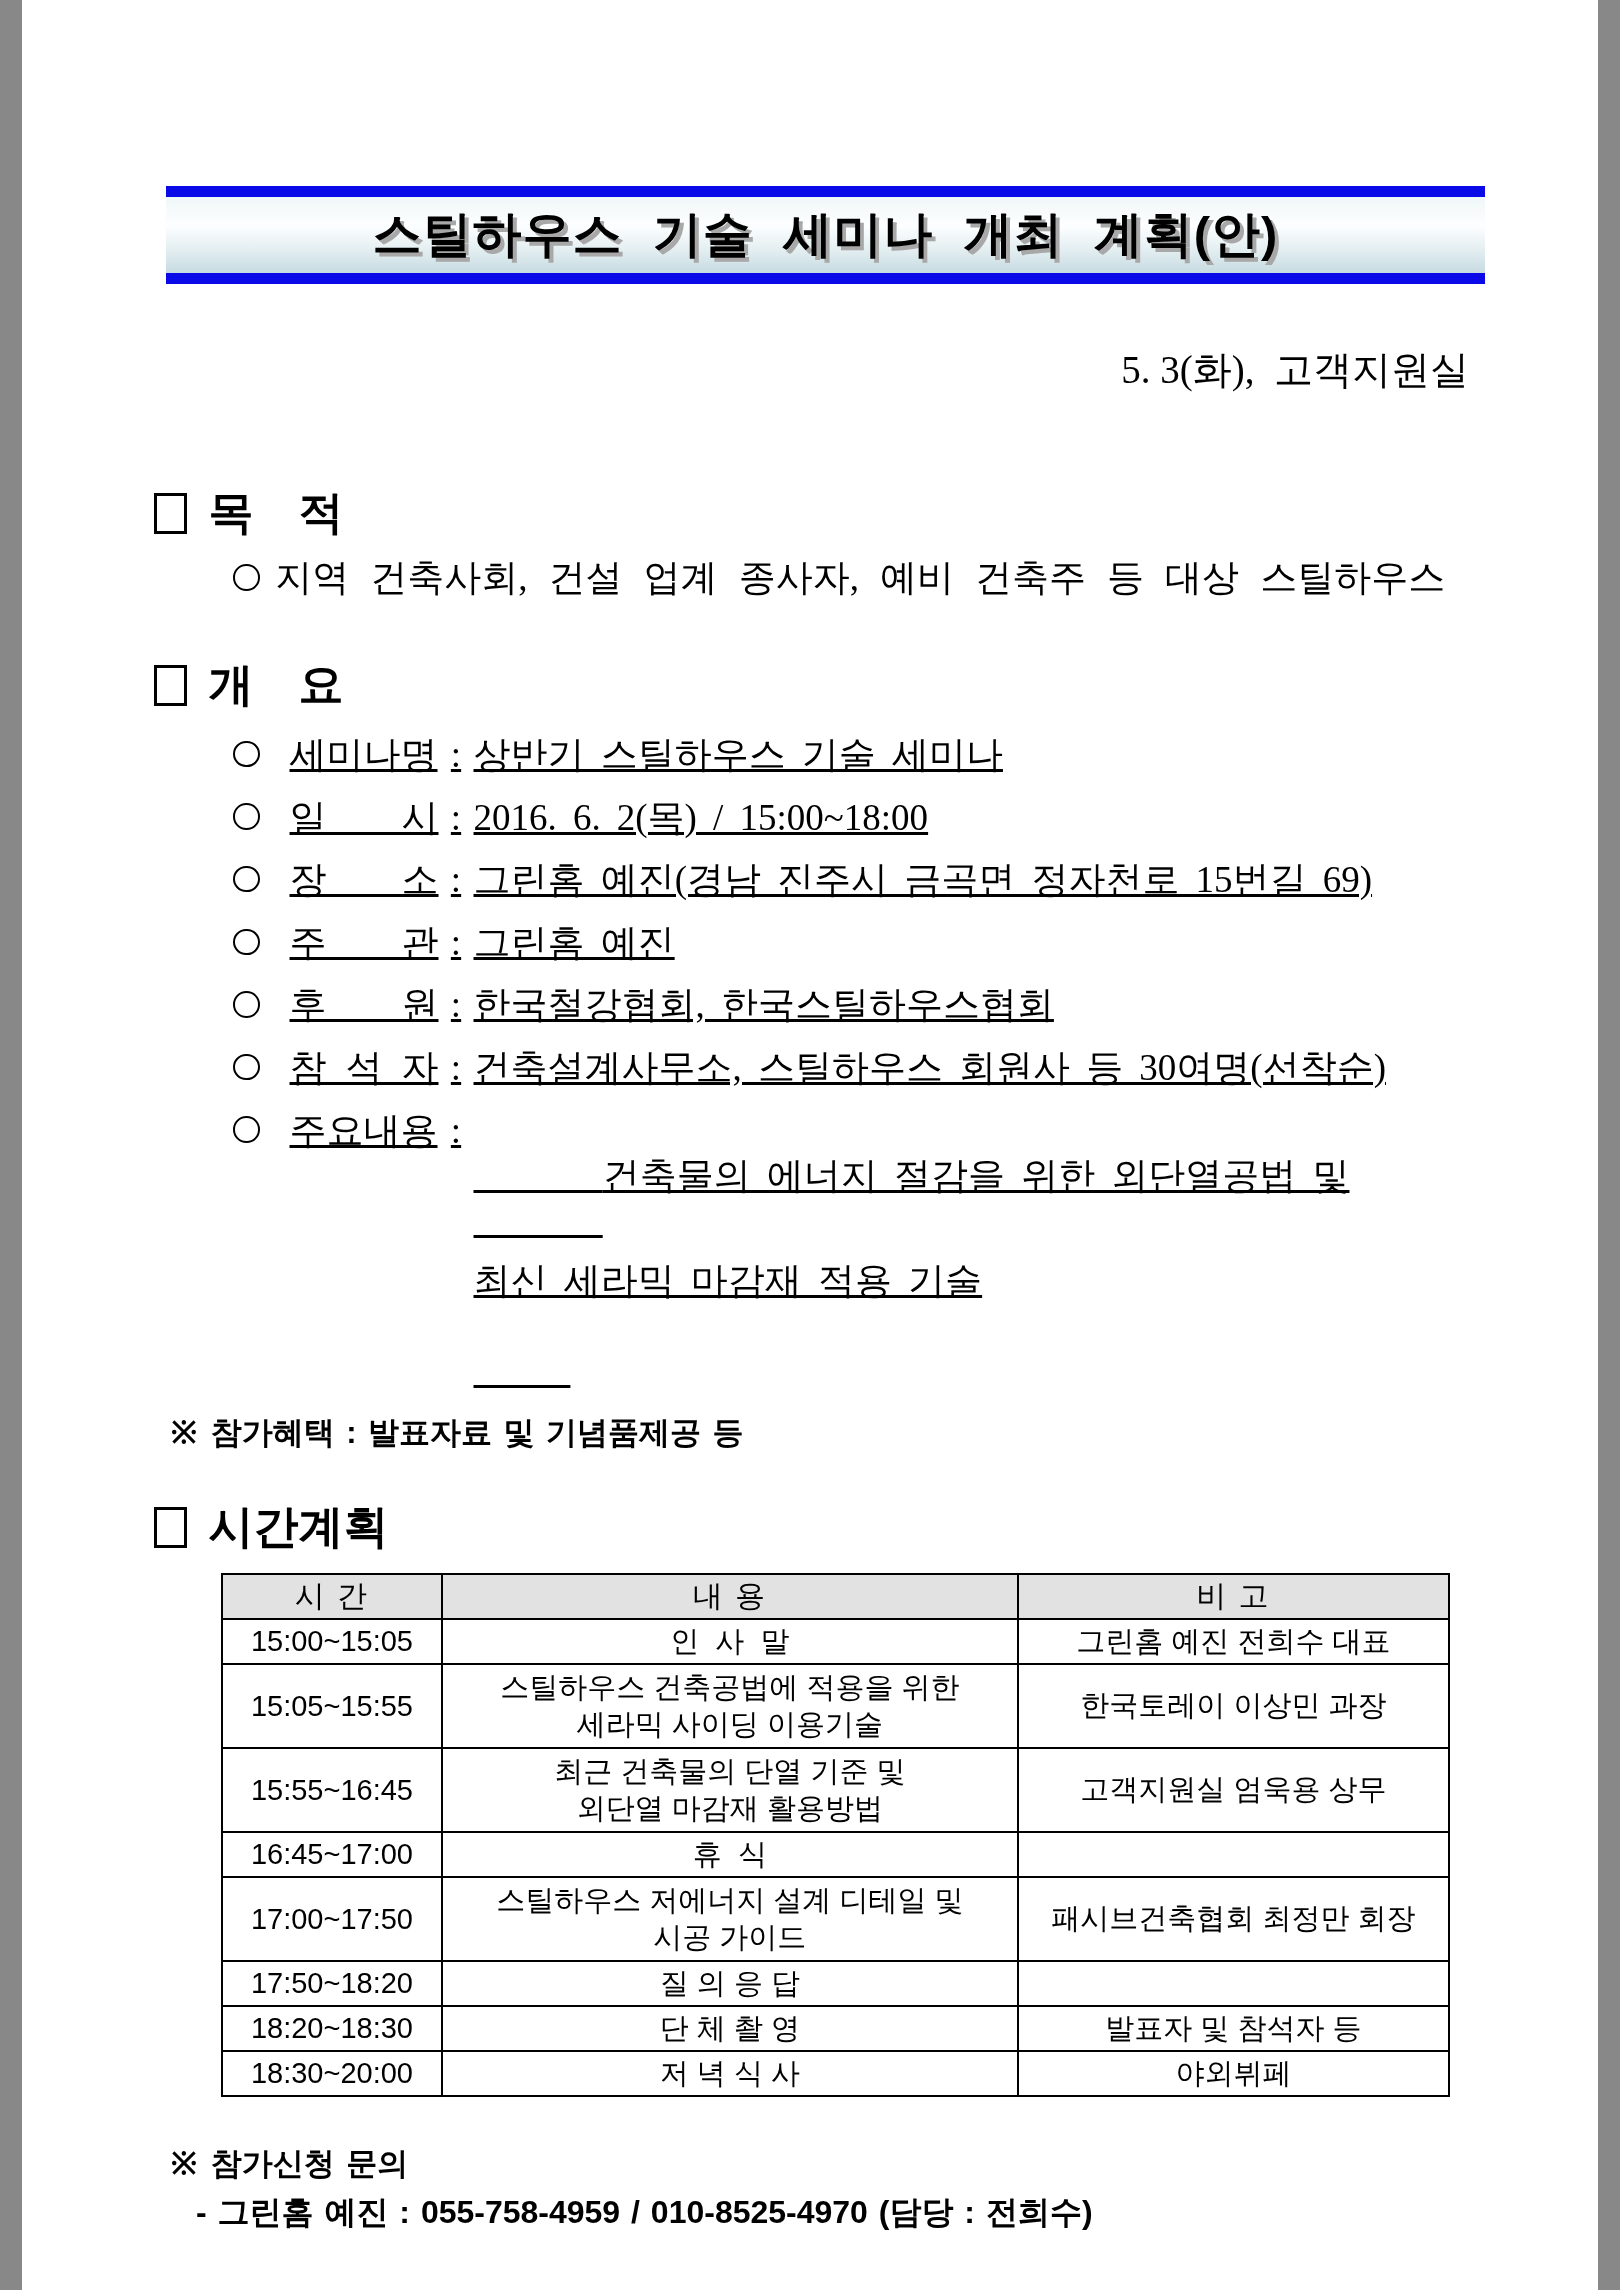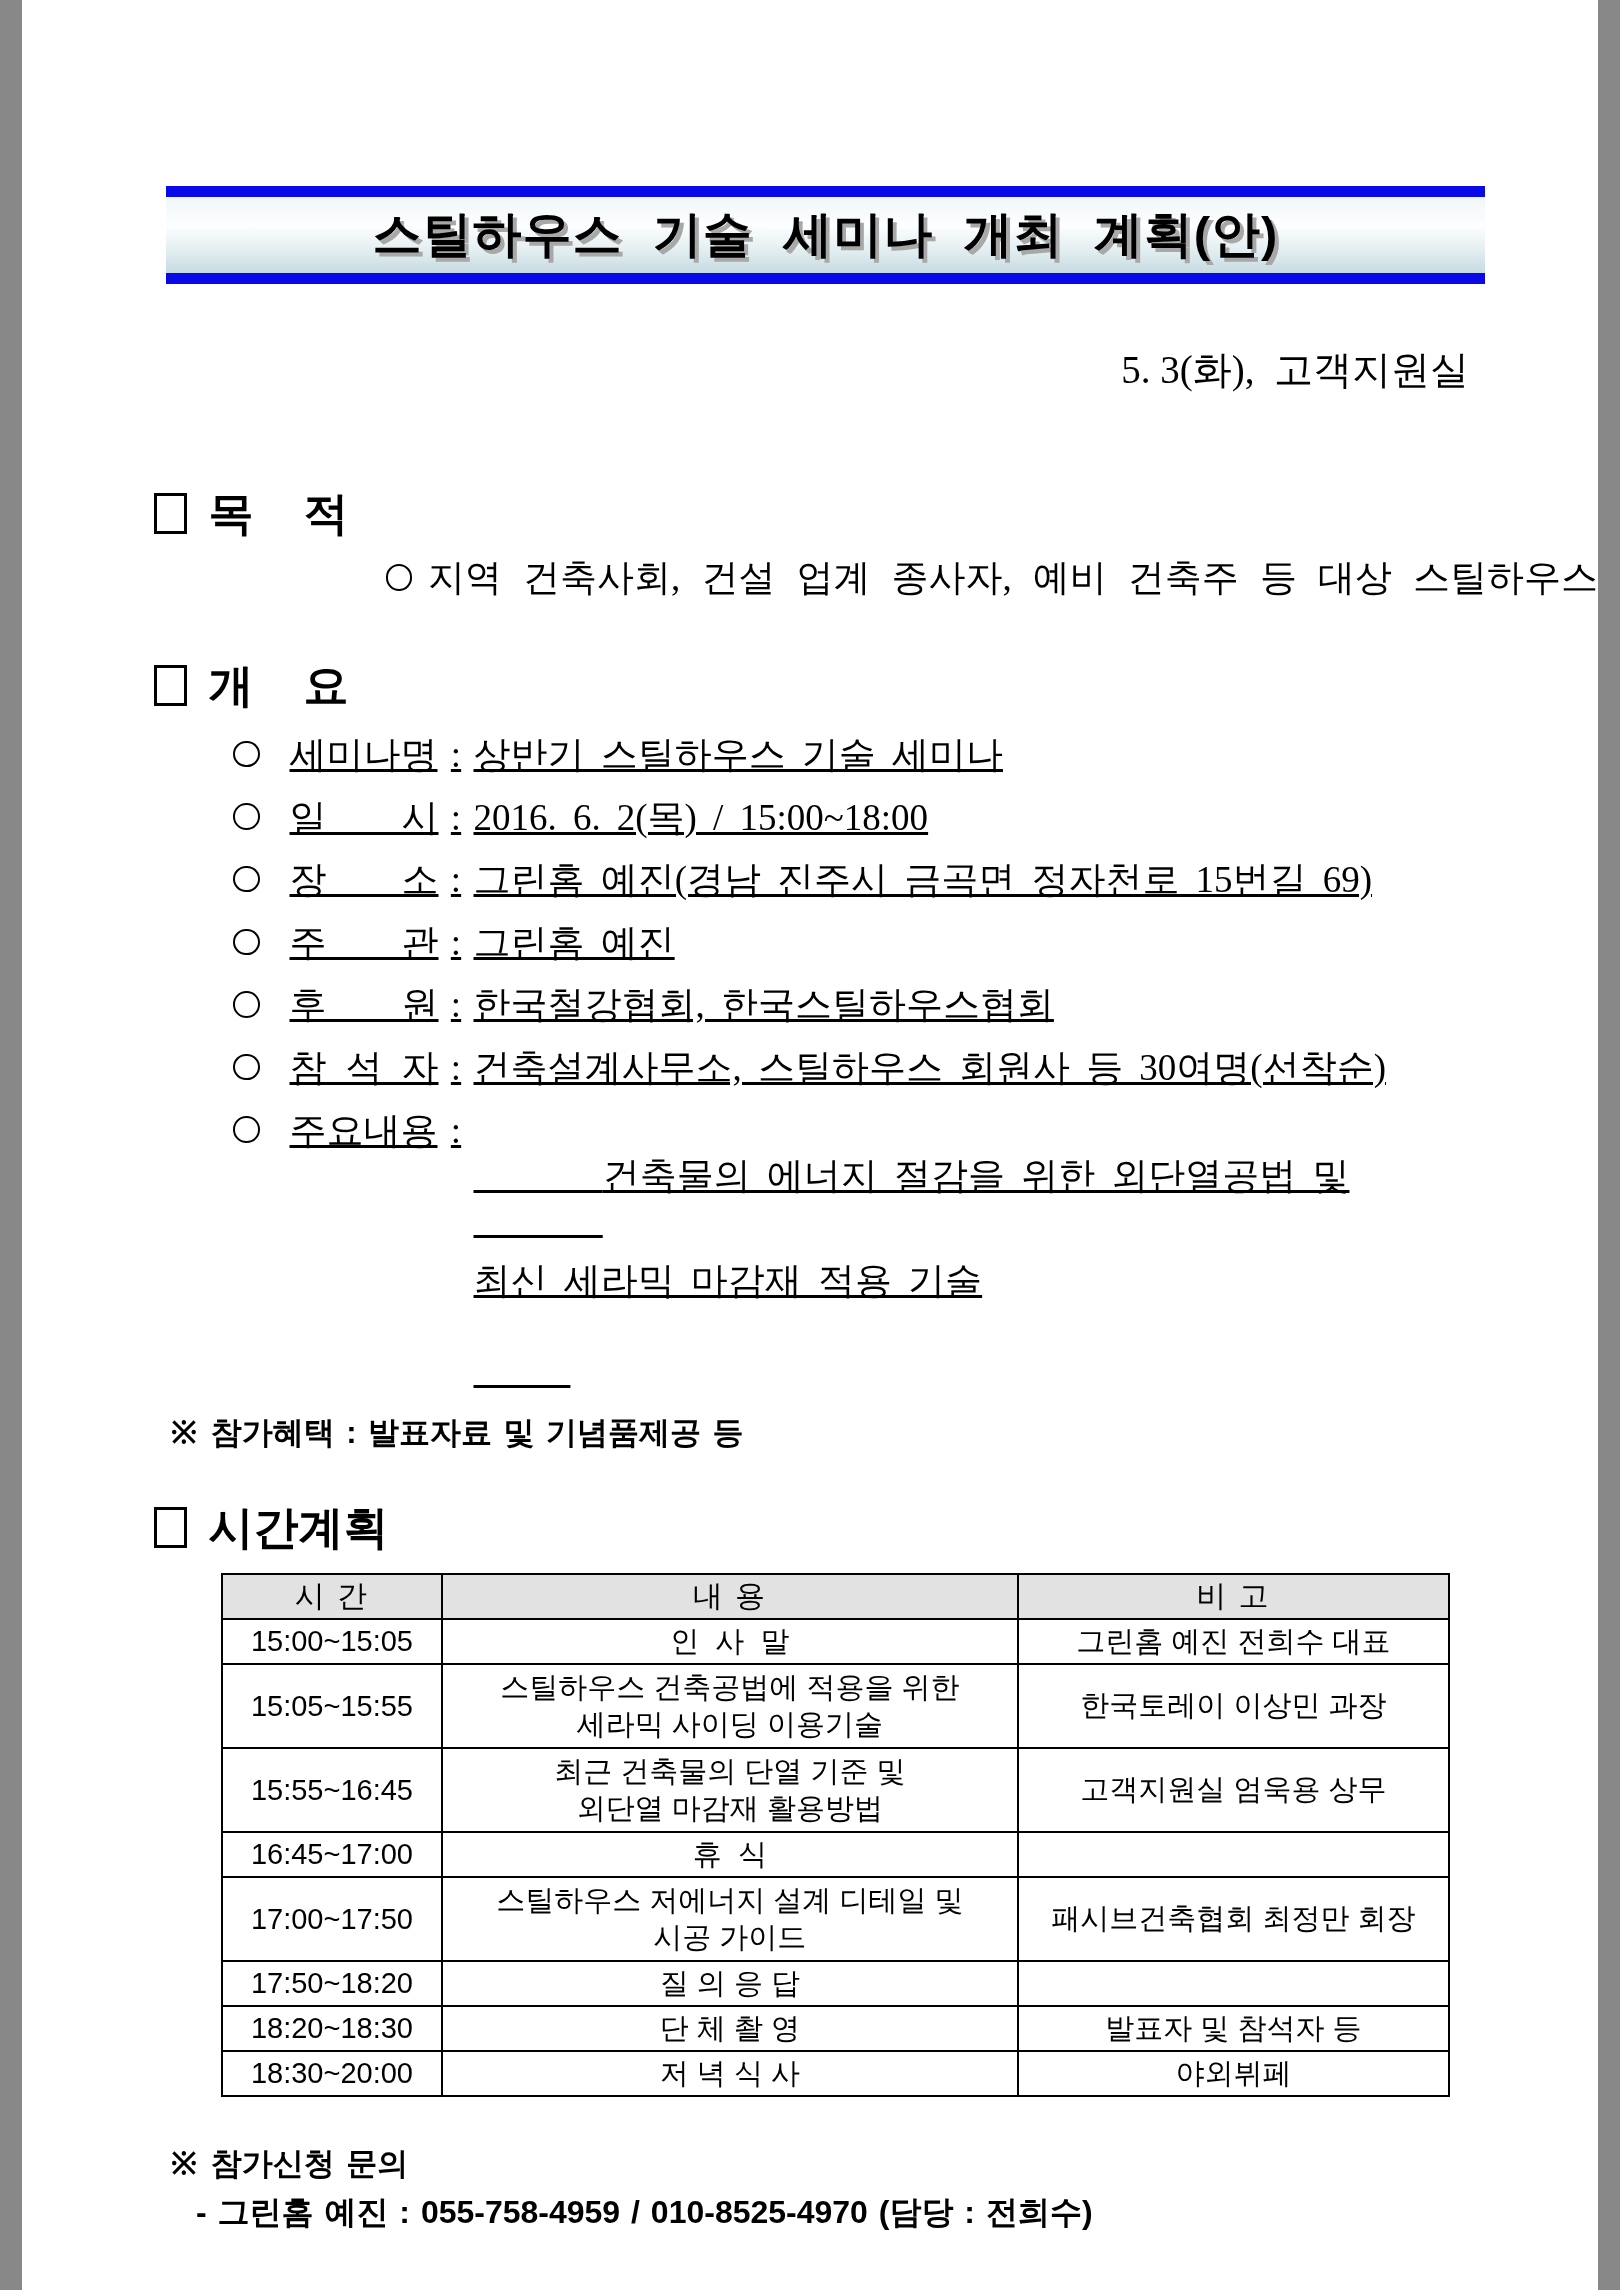--- a/index.html
+++ b/index.html
@@ -21,33 +21,33 @@
     text-shadow:3.9px 3.9px 0 #a8a8a8;
   }
   
   .date-line {
     margin:13.7px 129px 0 0; text-align:right; font-size:39px; white-space:pre;
   }
   .date-line .date-part { font-weight:normal; }
   
   .section-heading {
     display:flex; align-items:center; margin-left:132px;
-    font-family:Liberation Sans, sans-serif; font-weight:bold; font-size:45px;
+    font-family:Liberation Serif, serif; font-weight:bold; font-size:45px;
     line-height:53px; white-space:pre;
   }
   .box-glyph {
     display:inline-block; width:33px; height:41px; box-sizing:border-box;
     border:3.9px solid #000; margin-right:21.6px; flex:0 0 auto;
   }
   
   .bullet-glyph {
     display:inline-block; width:26.5px; height:26.5px; box-sizing:border-box;
     border:2.9px solid #000; border-radius:50%; margin:8.8px 15.7px 0 0; flex:0 0 auto;
   }
-  .p-line { display:flex; margin-left:211px; font-size:37px; line-height:45px; word-spacing:11.8px;justify-content:flex-end; }
+  .p-line { display:flex; margin-left:211px; font-size:37px; line-height:45px; word-spacing:11.8px; }
   .p-line2 { margin:17.6px 0 0 230px; font-size:37px; line-height:45px; word-spacing:11.8px; }
   
   .ov-item { display:flex; margin-left:211px; font-size:37px; line-height:45px; margin-bottom:17.6px;text-decoration:underline; }
   .ov-item .bullet-glyph { margin-right:30px; }
   .ov-label { width:149px; flex:0 0 auto; text-align:justify; text-align-last:justify; white-space:pre-wrap; }
   .ov-colon { width:35px; flex:0 0 auto; text-align:center; }
   .ov-value { flex:1; word-spacing:6.9px; white-space:pre-wrap; }
   .ov-value2 { margin-top:15.7px; word-spacing:6.9px; white-space:pre-wrap; }
   .ov-value2:empty { display:none; }
   

